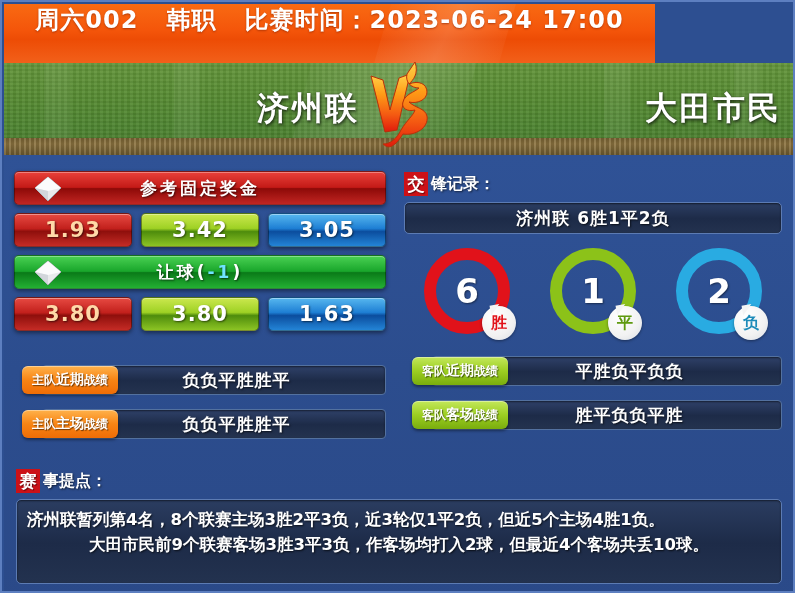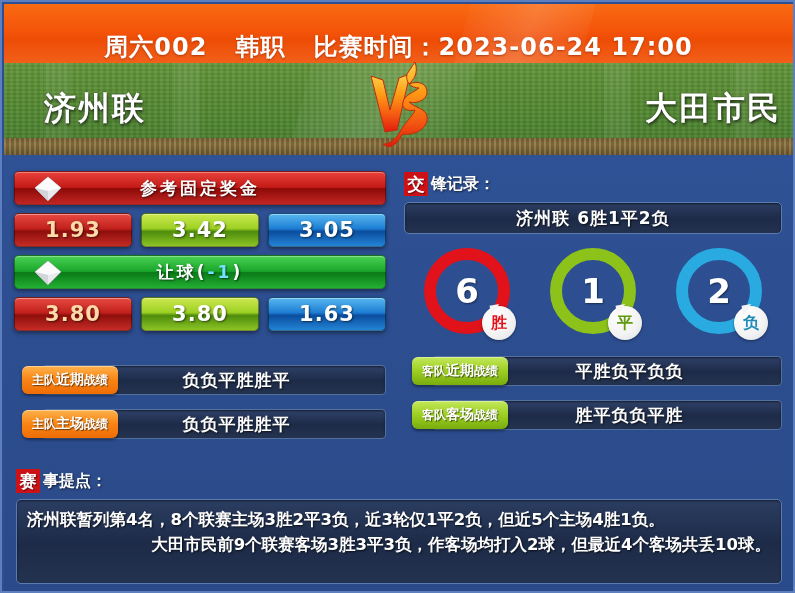--- a/index.html
+++ b/index.html
@@ -13,23 +13,23 @@
     position: relative;
     width: 795px; height: 593px;
     background: #2d4f91;
     border: 2px solid #5d7fc0;
     overflow: hidden;
   }
 
   
   .header {
     position: absolute; left: 2px; top: 2px;
-    width: 789px; height: 59px;
+    width: 651px; height: 59px;
     background: linear-gradient(180deg, #f96a12 0%, #f4550a 45%, #ed4c05 60%, #f2601a 100%);
-    display: flex; align-items: flex-end; justify-content: center;
+    display: flex; align-items: flex-start; justify-content: center;
     overflow: hidden;
   }
   .header::after {
     content: ""; position: absolute;
     left: 58%; top: -40px; width: 120px; height: 160px;
     background: linear-gradient(100deg, rgba(255,255,255,.00) 0%, rgba(255,255,255,.16) 50%, rgba(255,255,255,0) 100%);
     transform: rotate(16deg);
   }
   .header-title {
     position: relative; z-index: 2;
@@ -63,21 +63,21 @@
     position: absolute; left: 38%; top: -60px; width: 160px; height: 200px;
     background: linear-gradient(105deg, rgba(255,255,255,0) 0%, rgba(255,255,255,.14) 50%, rgba(255,255,255,0) 100%);
     transform: rotate(14deg);
   }
   .team {
     position: absolute; top: 24px;
     color: #ffffff; font-size: 32px; font-weight: bold;
     letter-spacing: 2px;
     text-shadow: 1px 2px 3px rgba(0,0,0,.55), 0 0 2px rgba(0,0,0,.5);
   }
-  .team.home { left: 0; width: 355px; text-align: left; padding-left: 40px; }
+  .team.home { left: 0; width: 355px; text-align: right; }
   .team.away { right: 12px; width: 355px; text-align: right; }
   .vs-logo {
     position: absolute; left: 355px; top: 56px;
     width: 85px; height: 95px; text-align: center;
   }
 
   
   .body-area {
     position: absolute; left: 2px; top: 153px;
     width: 789px; height: 538px;
@@ -207,21 +207,21 @@
     border: 1px solid #5c7bb3;
     box-shadow: inset 0 1px 2px rgba(0,0,0,.55);
     padding: 7px 10px 26px 10px;
   }
   .tips-line {
     color: #ffffff; font-size: 16.5px; font-weight: bold;
     line-height: 25px; letter-spacing: 0px;
     text-shadow: 1px 1px 2px rgba(0,0,0,.7);
     white-space: nowrap;
   }
-  .tips-line.l2 { text-align: right; }
+  .tips-line.l2 { text-align: center; }
 </style>
 </head>
 <body>
 
 <div id="app">
 
   <div class="header">
     <div class="header-title">周六002   韩职   比赛时间：2023-06-24 17:00</div>
   </div>
 

